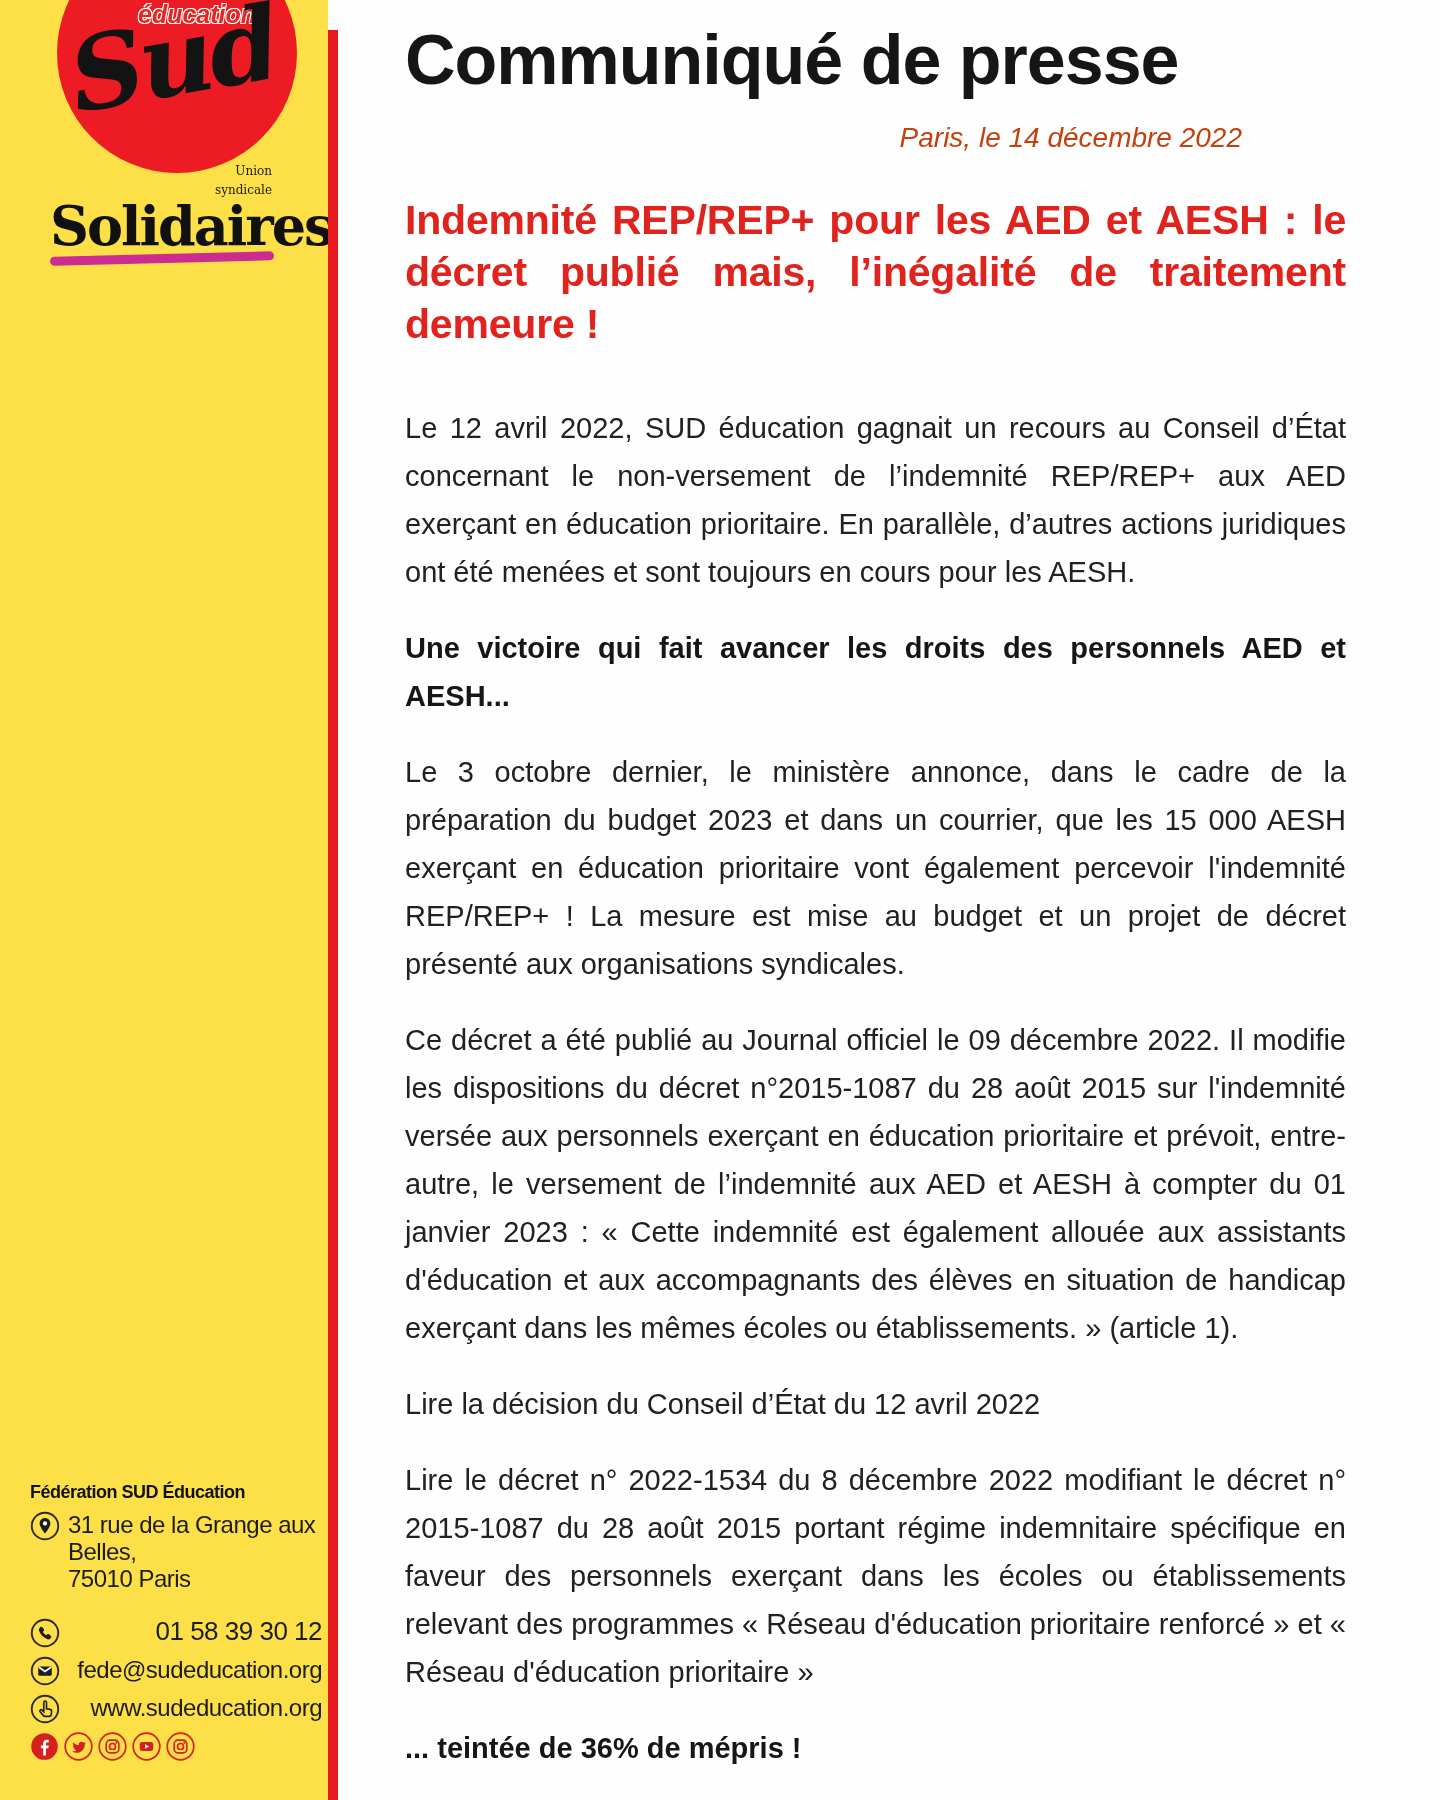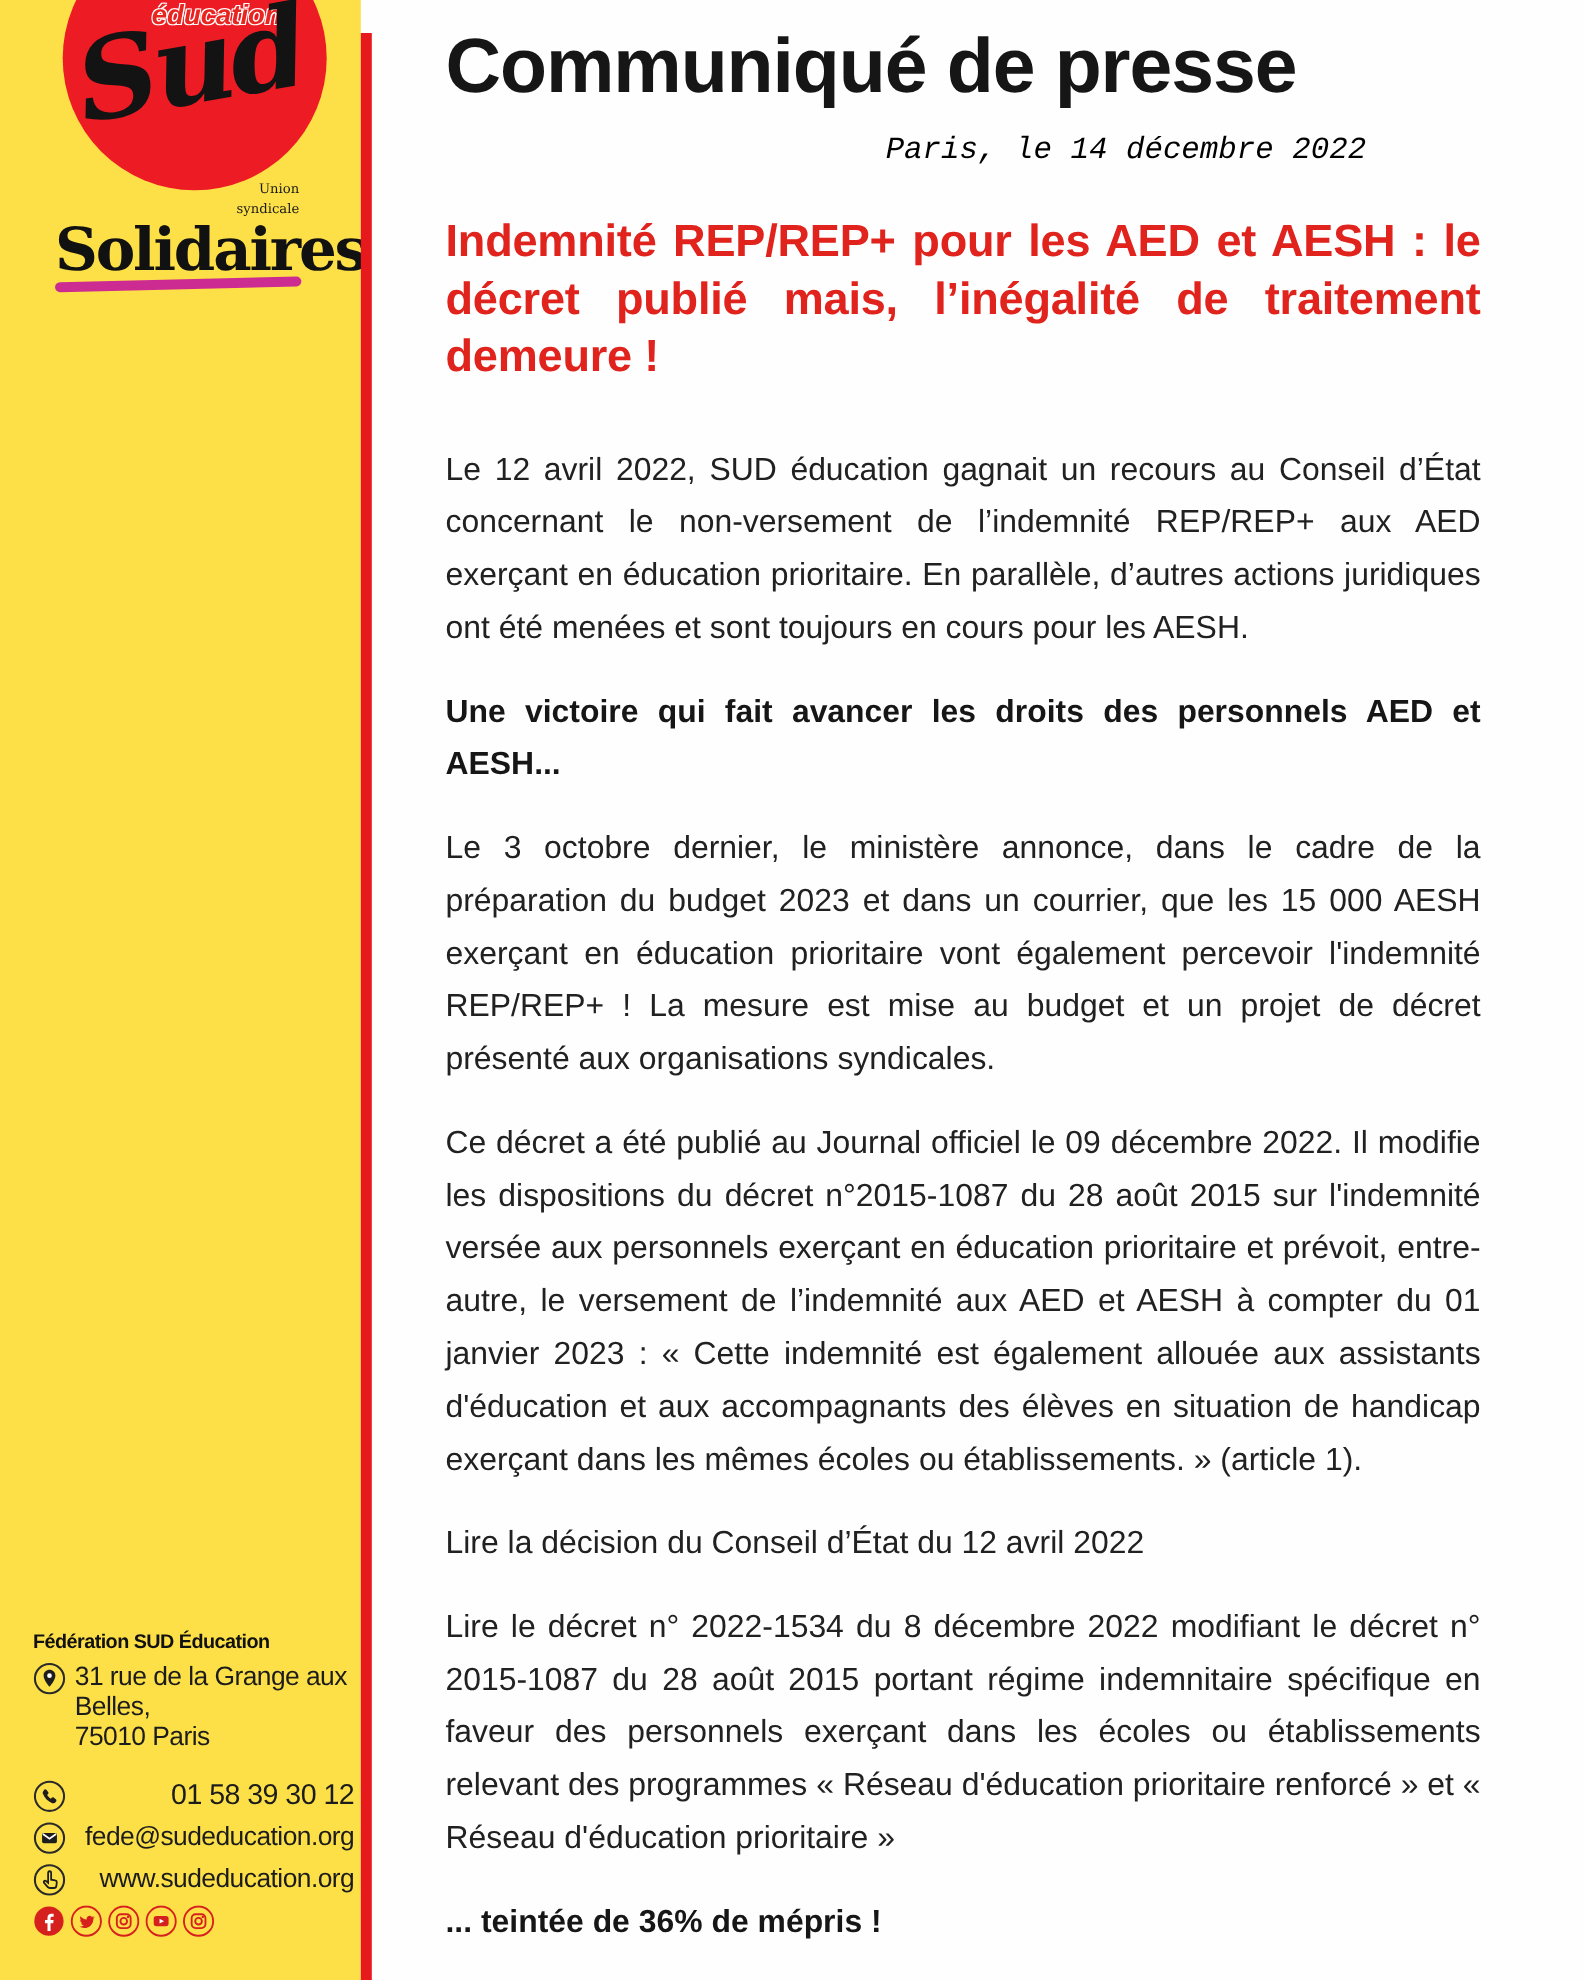--- a/index.html
+++ b/index.html
@@ -59,21 +59,21 @@
   .red-rule{position:absolute;left:328px;top:30px;width:10px;height:1770px;background:#e8191c;}
 
   
   .main{position:absolute;left:405px;top:22px;width:941px;}
   .page-title{
     margin:0;font-size:70px;line-height:76px;font-weight:bold;color:#161616;
     letter-spacing:-1px;
   }
   .dateline{
     margin-top:24px;text-align:right;padding-right:104px;
-    font-style:italic;font-size:28px;color:#000000;font-family:Liberation Mono, monospace;
+    font-style:italic;font-size:28px;color:#c2410c;
   }
   .headline{
     margin:40px 0 0 0;font-size:41px;line-height:52px;font-weight:bold;
     color:#e0231c;text-align:justify;letter-spacing:-0.2px;
   }
   .article{margin-top:54px;}
   .article p, .article h3{
     margin:14px 0 28px 0;font-size:29px;line-height:48px;text-align:justify;
     color:#212121;hyphens:none;
   }

